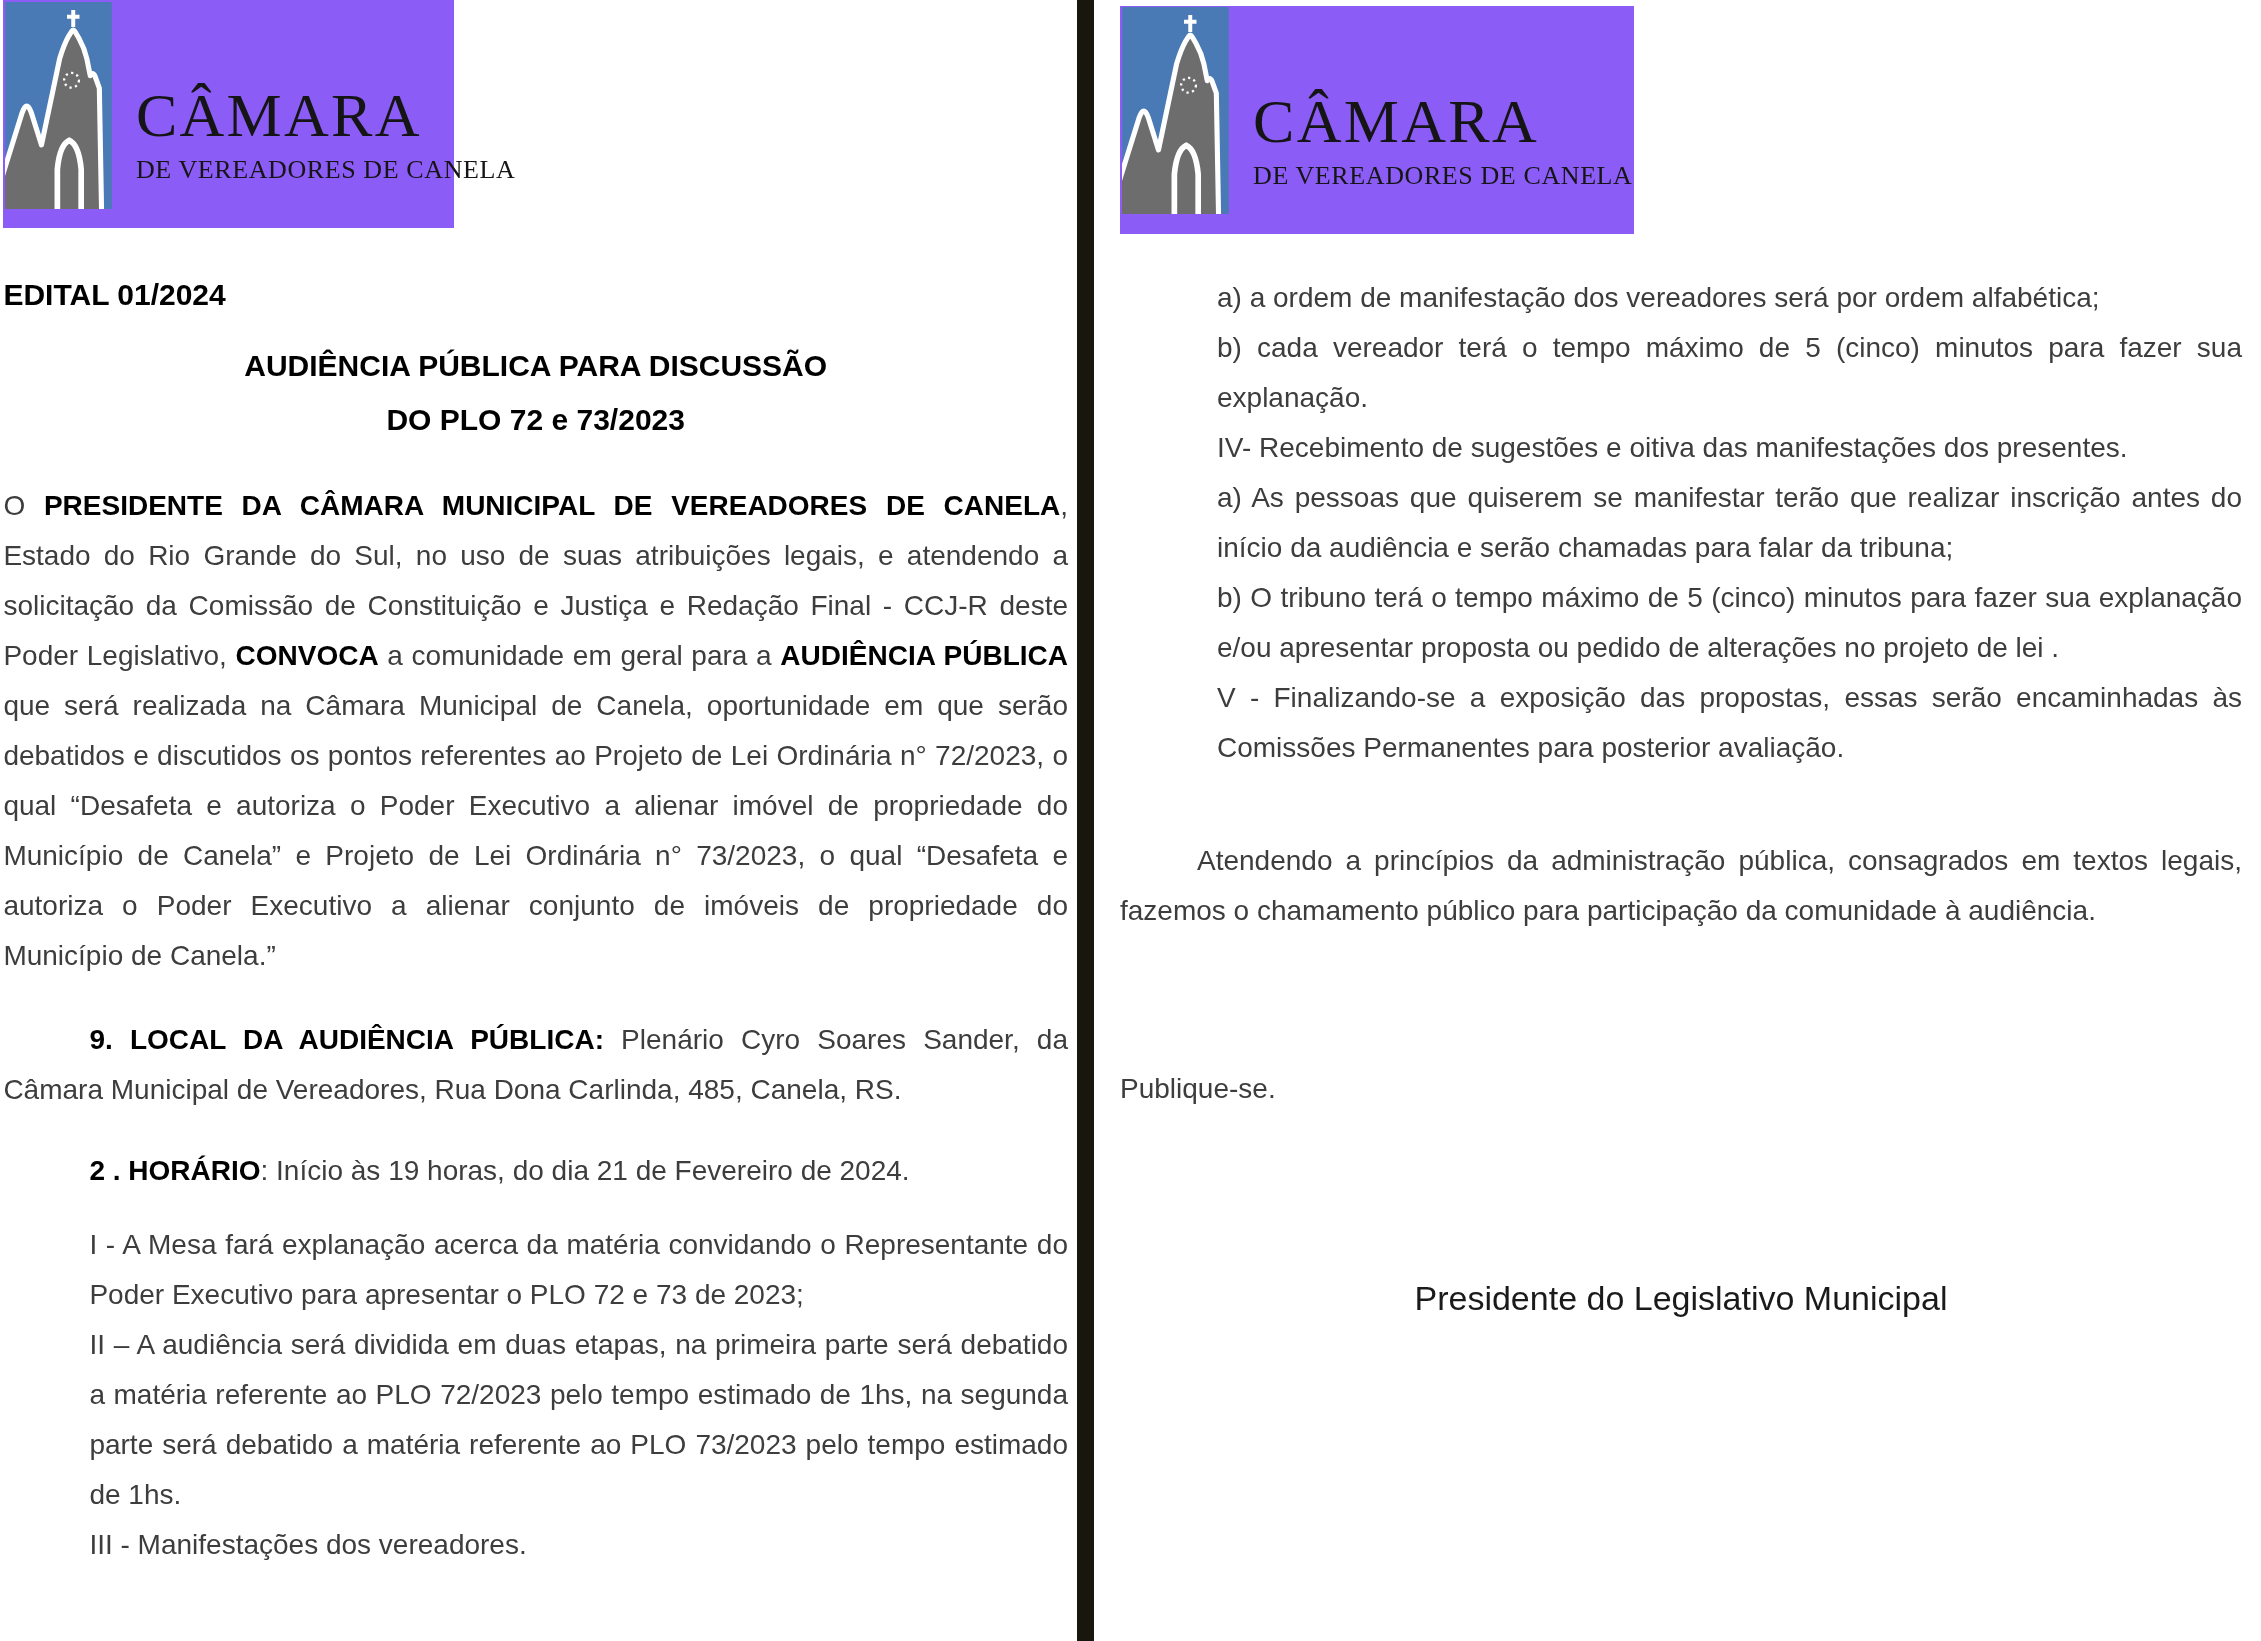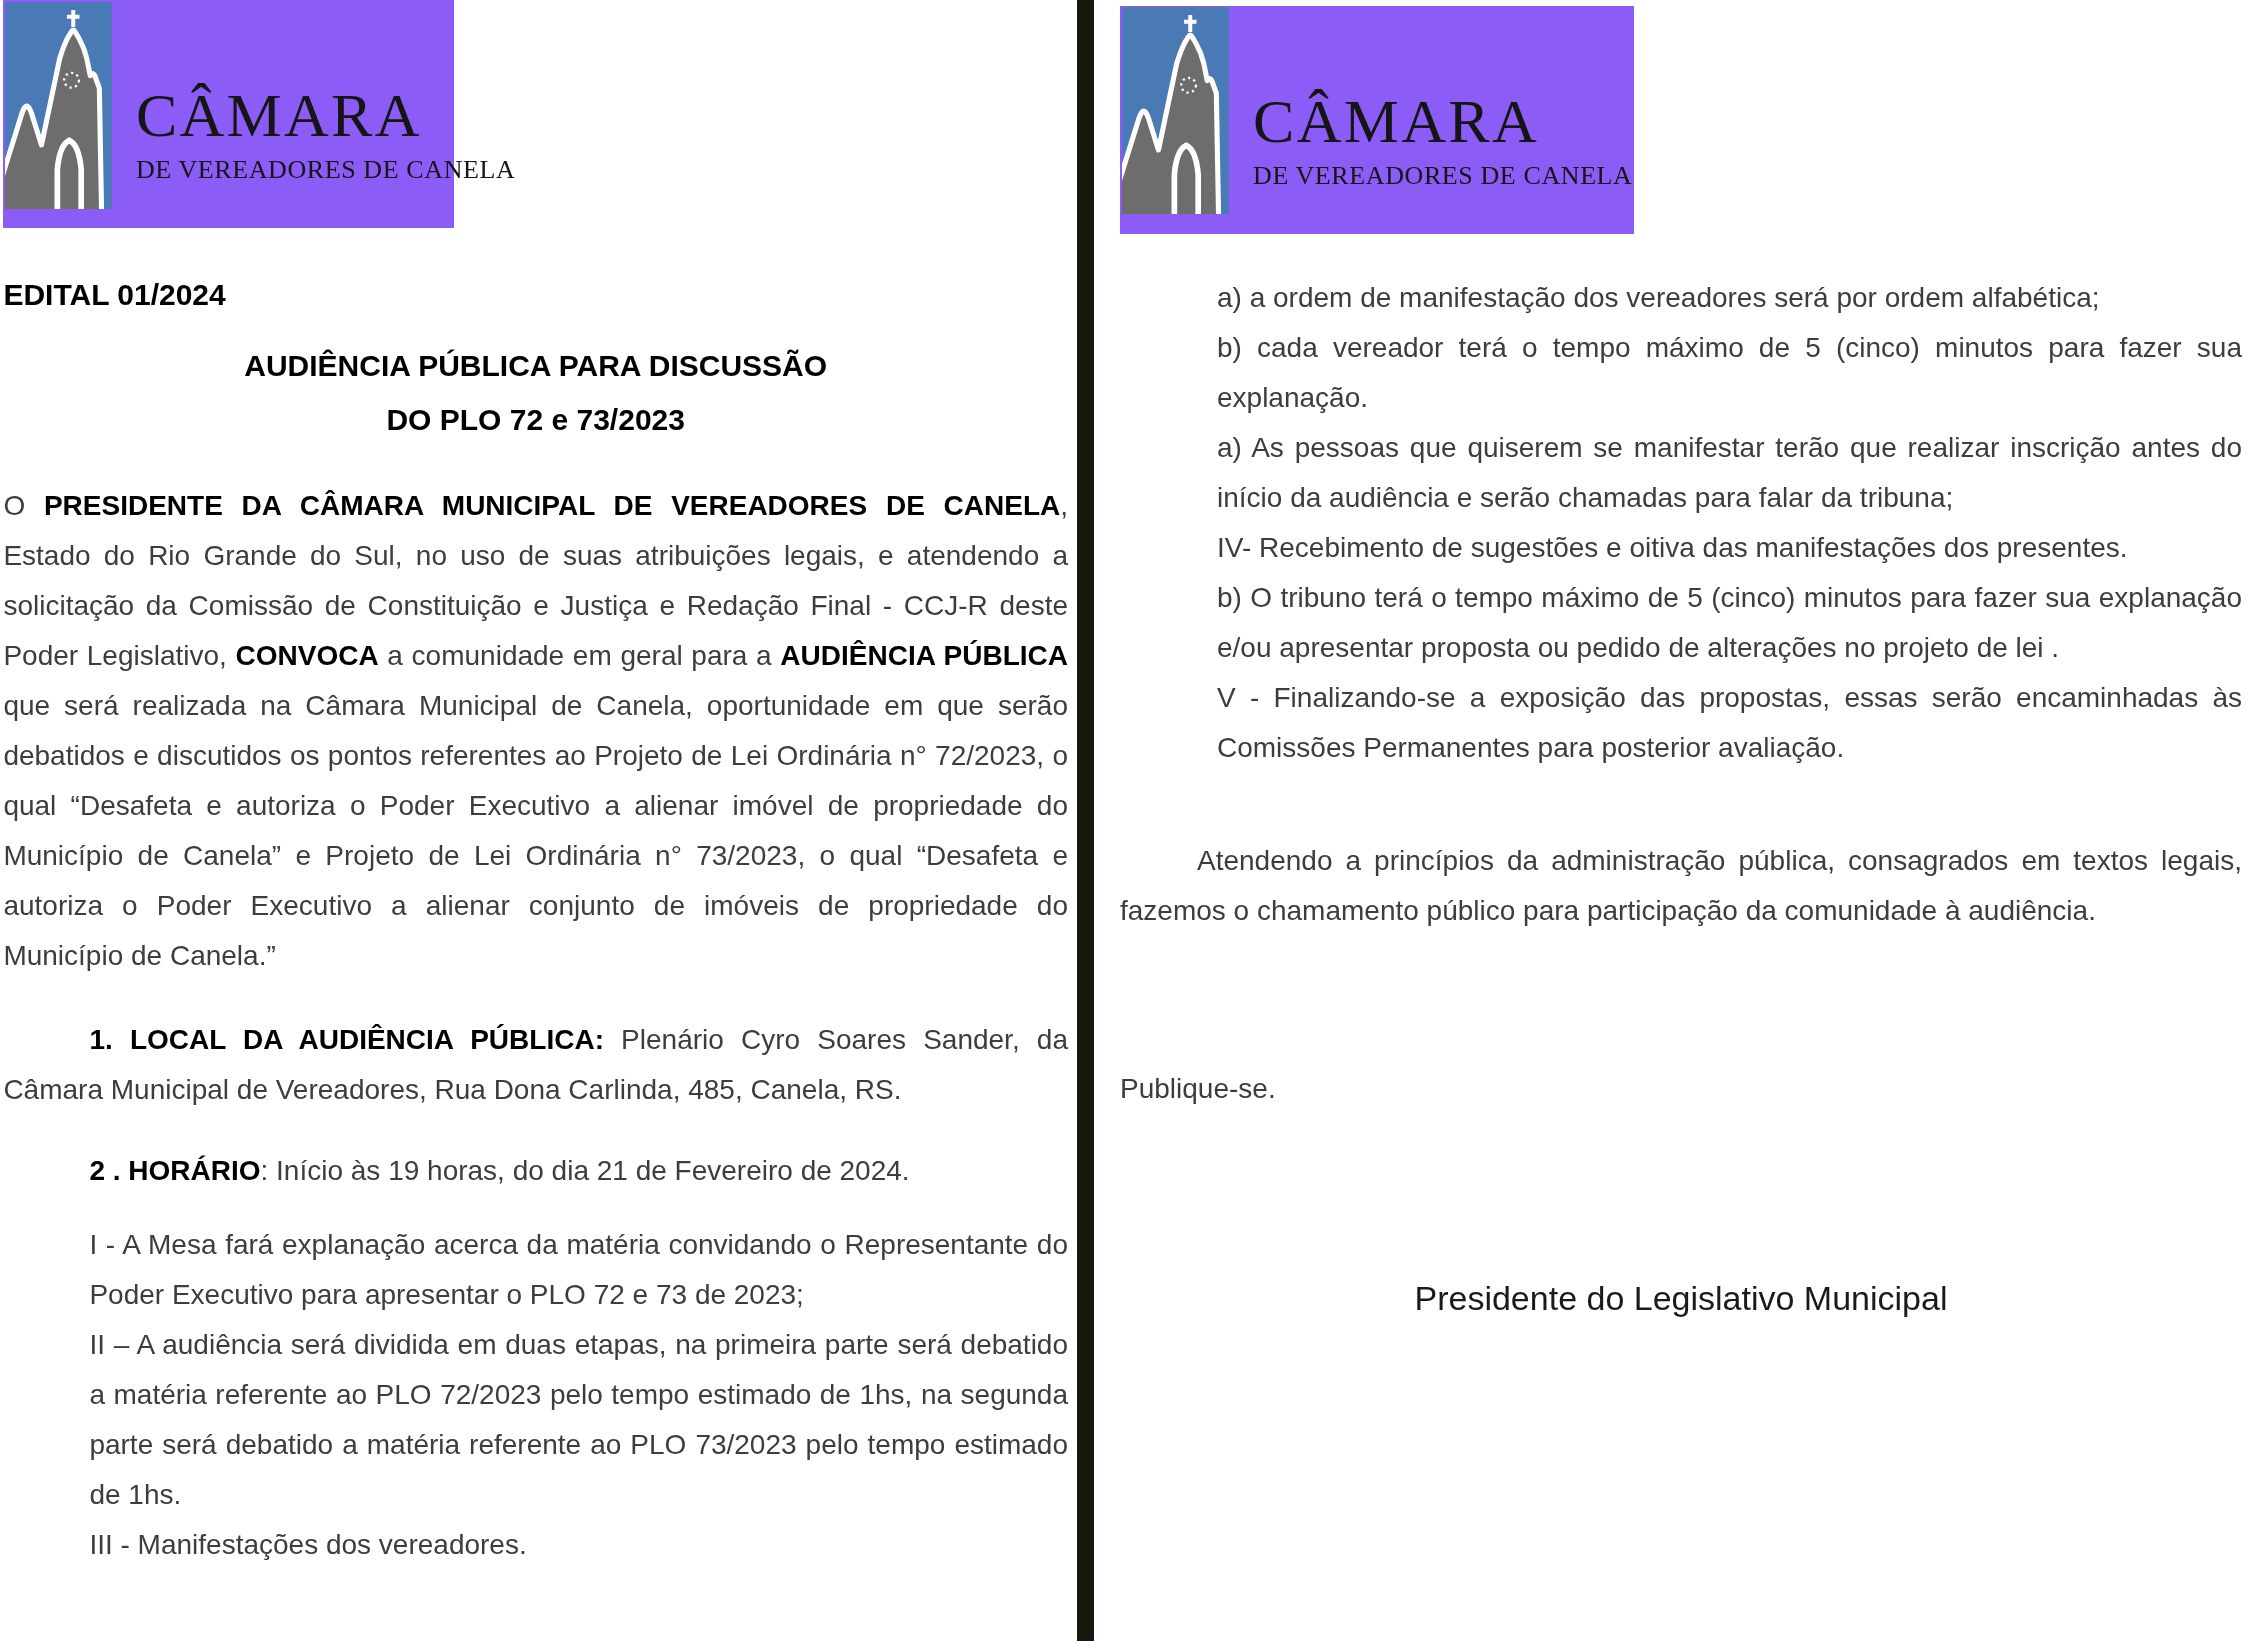--- a/index.html
+++ b/index.html
@@ -77,21 +77,21 @@
       <div class="logo-title">CÂMARA</div>
       <div class="logo-sub">DE VEREADORES DE CANELA</div>
     </div>
 
     <div class="content content-left">
       <h1 class="t1">EDITAL 01/2024</h1>
       <h2 class="t2"><span>AUDIÊNCIA PÚBLICA PARA DISCUSSÃO</span><br><span>DO PLO 72 e 73/2023</span></h2>
 
       <p class="just p-intro"><span>O </span><span class="b">PRESIDENTE DA CÂMARA MUNICIPAL DE VEREADORES DE CANELA</span><span>, Estado do Rio Grande do Sul, no uso de suas atribuições legais, e atendendo a solicitação da Comissão de Constituição e Justiça e Redação Final - CCJ-R deste Poder Legislativo, </span><span class="b">CONVOCA</span><span> a comunidade em geral para a </span><span class="b">AUDIÊNCIA PÚBLICA</span><span> que será realizada na Câmara Municipal de Canela, oportunidade em que serão debatidos e discutidos os pontos referentes ao Projeto de Lei Ordinária n° 72/2023, o qual “Desafeta e autoriza o Poder Executivo a alienar imóvel de propriedade do Município de Canela” e Projeto de Lei Ordinária n° 73/2023, o qual “Desafeta e autoriza o Poder Executivo a alienar conjunto de imóveis de propriedade do Município de Canela.”</span></p>
 
-      <p class="just ind p-local"><span class="b">1. LOCAL DA AUDIÊNCIA PÚBLICA:</span><span> Plenário Cyro Soares Sander, da Câmara Municipal de Vereadores, Rua Dona Carlinda, 485, Canela, RS.</span></p>
+      <p class="just ind p-local"><span class="b">9. LOCAL DA AUDIÊNCIA PÚBLICA:</span><span> Plenário Cyro Soares Sander, da Câmara Municipal de Vereadores, Rua Dona Carlinda, 485, Canela, RS.</span></p>
 
       <p class="just ind p-hor"><span class="b">2 . HORÁRIO</span><span>: Início às 19 horas, do dia 21 de Fevereiro de 2024.</span></p>
 
 
       <div class="items">
         <p class="just">I - A Mesa fará explanação acerca da matéria convidando o Representante do Poder Executivo para apresentar o PLO 72 e 73 de 2023;</p>
         <p class="just">II – A audiência será dividida em duas etapas, na primeira parte será debatido a matéria referente ao PLO 72/2023 pelo tempo estimado de 1hs, na segunda parte será debatido a matéria referente ao PLO 73/2023 pelo tempo estimado de 1hs.</p>
         <p class="just">III - Manifestações dos vereadores.</p>
       </div>
     </div>
@@ -109,22 +109,22 @@
         <path fill="none" stroke="#ffffff" stroke-width="10" d="M92,372 L92,295 Q96,252 113,244 Q130,252 134,295 L134,372"></path>
       </svg>
       <div class="logo-title">CÂMARA</div>
       <div class="logo-sub">DE VEREADORES DE CANELA</div>
     </div>
 
     <div class="content content-right">
       <div class="items2">
         <p class="just">a) a ordem de manifestação dos vereadores será por ordem alfabética;</p>
         <p class="just">b) cada vereador terá o tempo máximo de 5 (cinco) minutos para fazer sua explanação.</p>
+        <p class="just">IV- Recebimento de sugestões e oitiva das manifestações dos presentes.</p>
         <p class="just">a) As pessoas que quiserem se manifestar terão que realizar inscrição antes do início da audiência e serão chamadas para falar da tribuna;</p>
-        <p class="just">IV- Recebimento de sugestões e oitiva das manifestações dos presentes.</p>
         <p class="just">b) O tribuno terá o tempo máximo de 5 (cinco) minutos para fazer sua explanação e/ou apresentar proposta ou pedido de alterações no projeto de lei .</p>
         <p class="just">V - Finalizando-se a exposição das propostas, essas serão encaminhadas às Comissões Permanentes para posterior avaliação.</p>
       </div>
 
       <p class="just atend">Atendendo a princípios da administração pública, consagrados em textos legais, fazemos o chamamento público para participação da comunidade à audiência.</p>
 
 
       <p class="publish">Publique-se.</p>
 
       <div class="sig">

